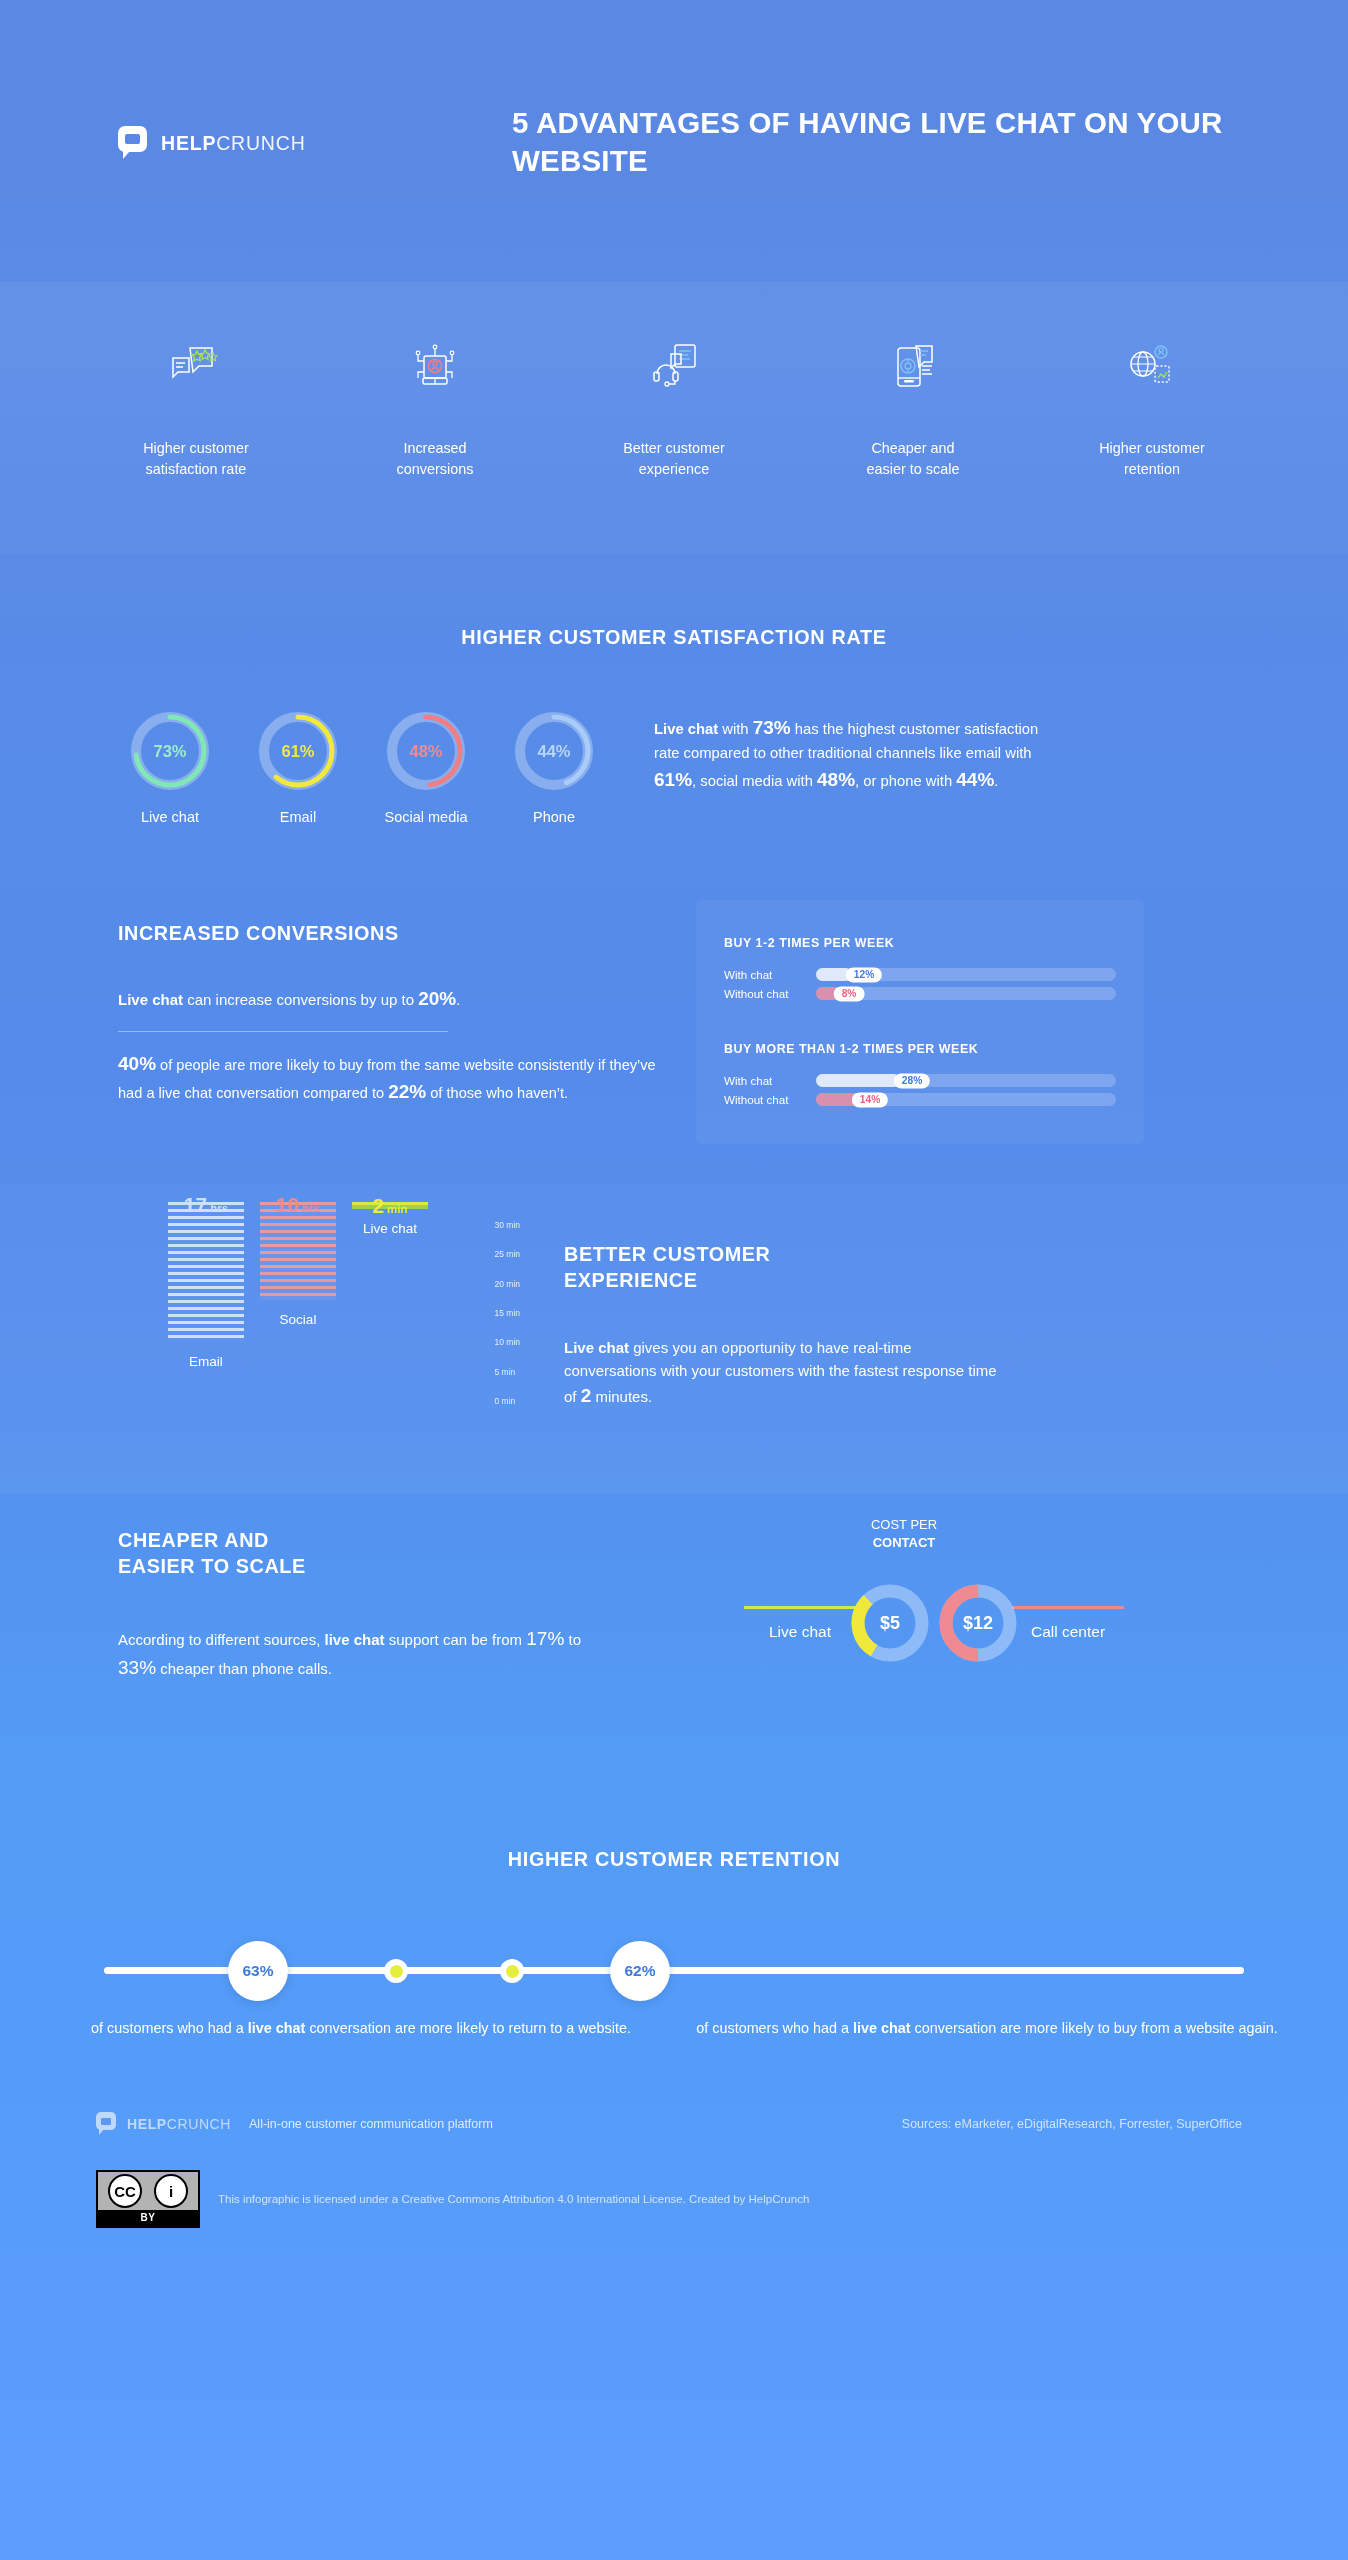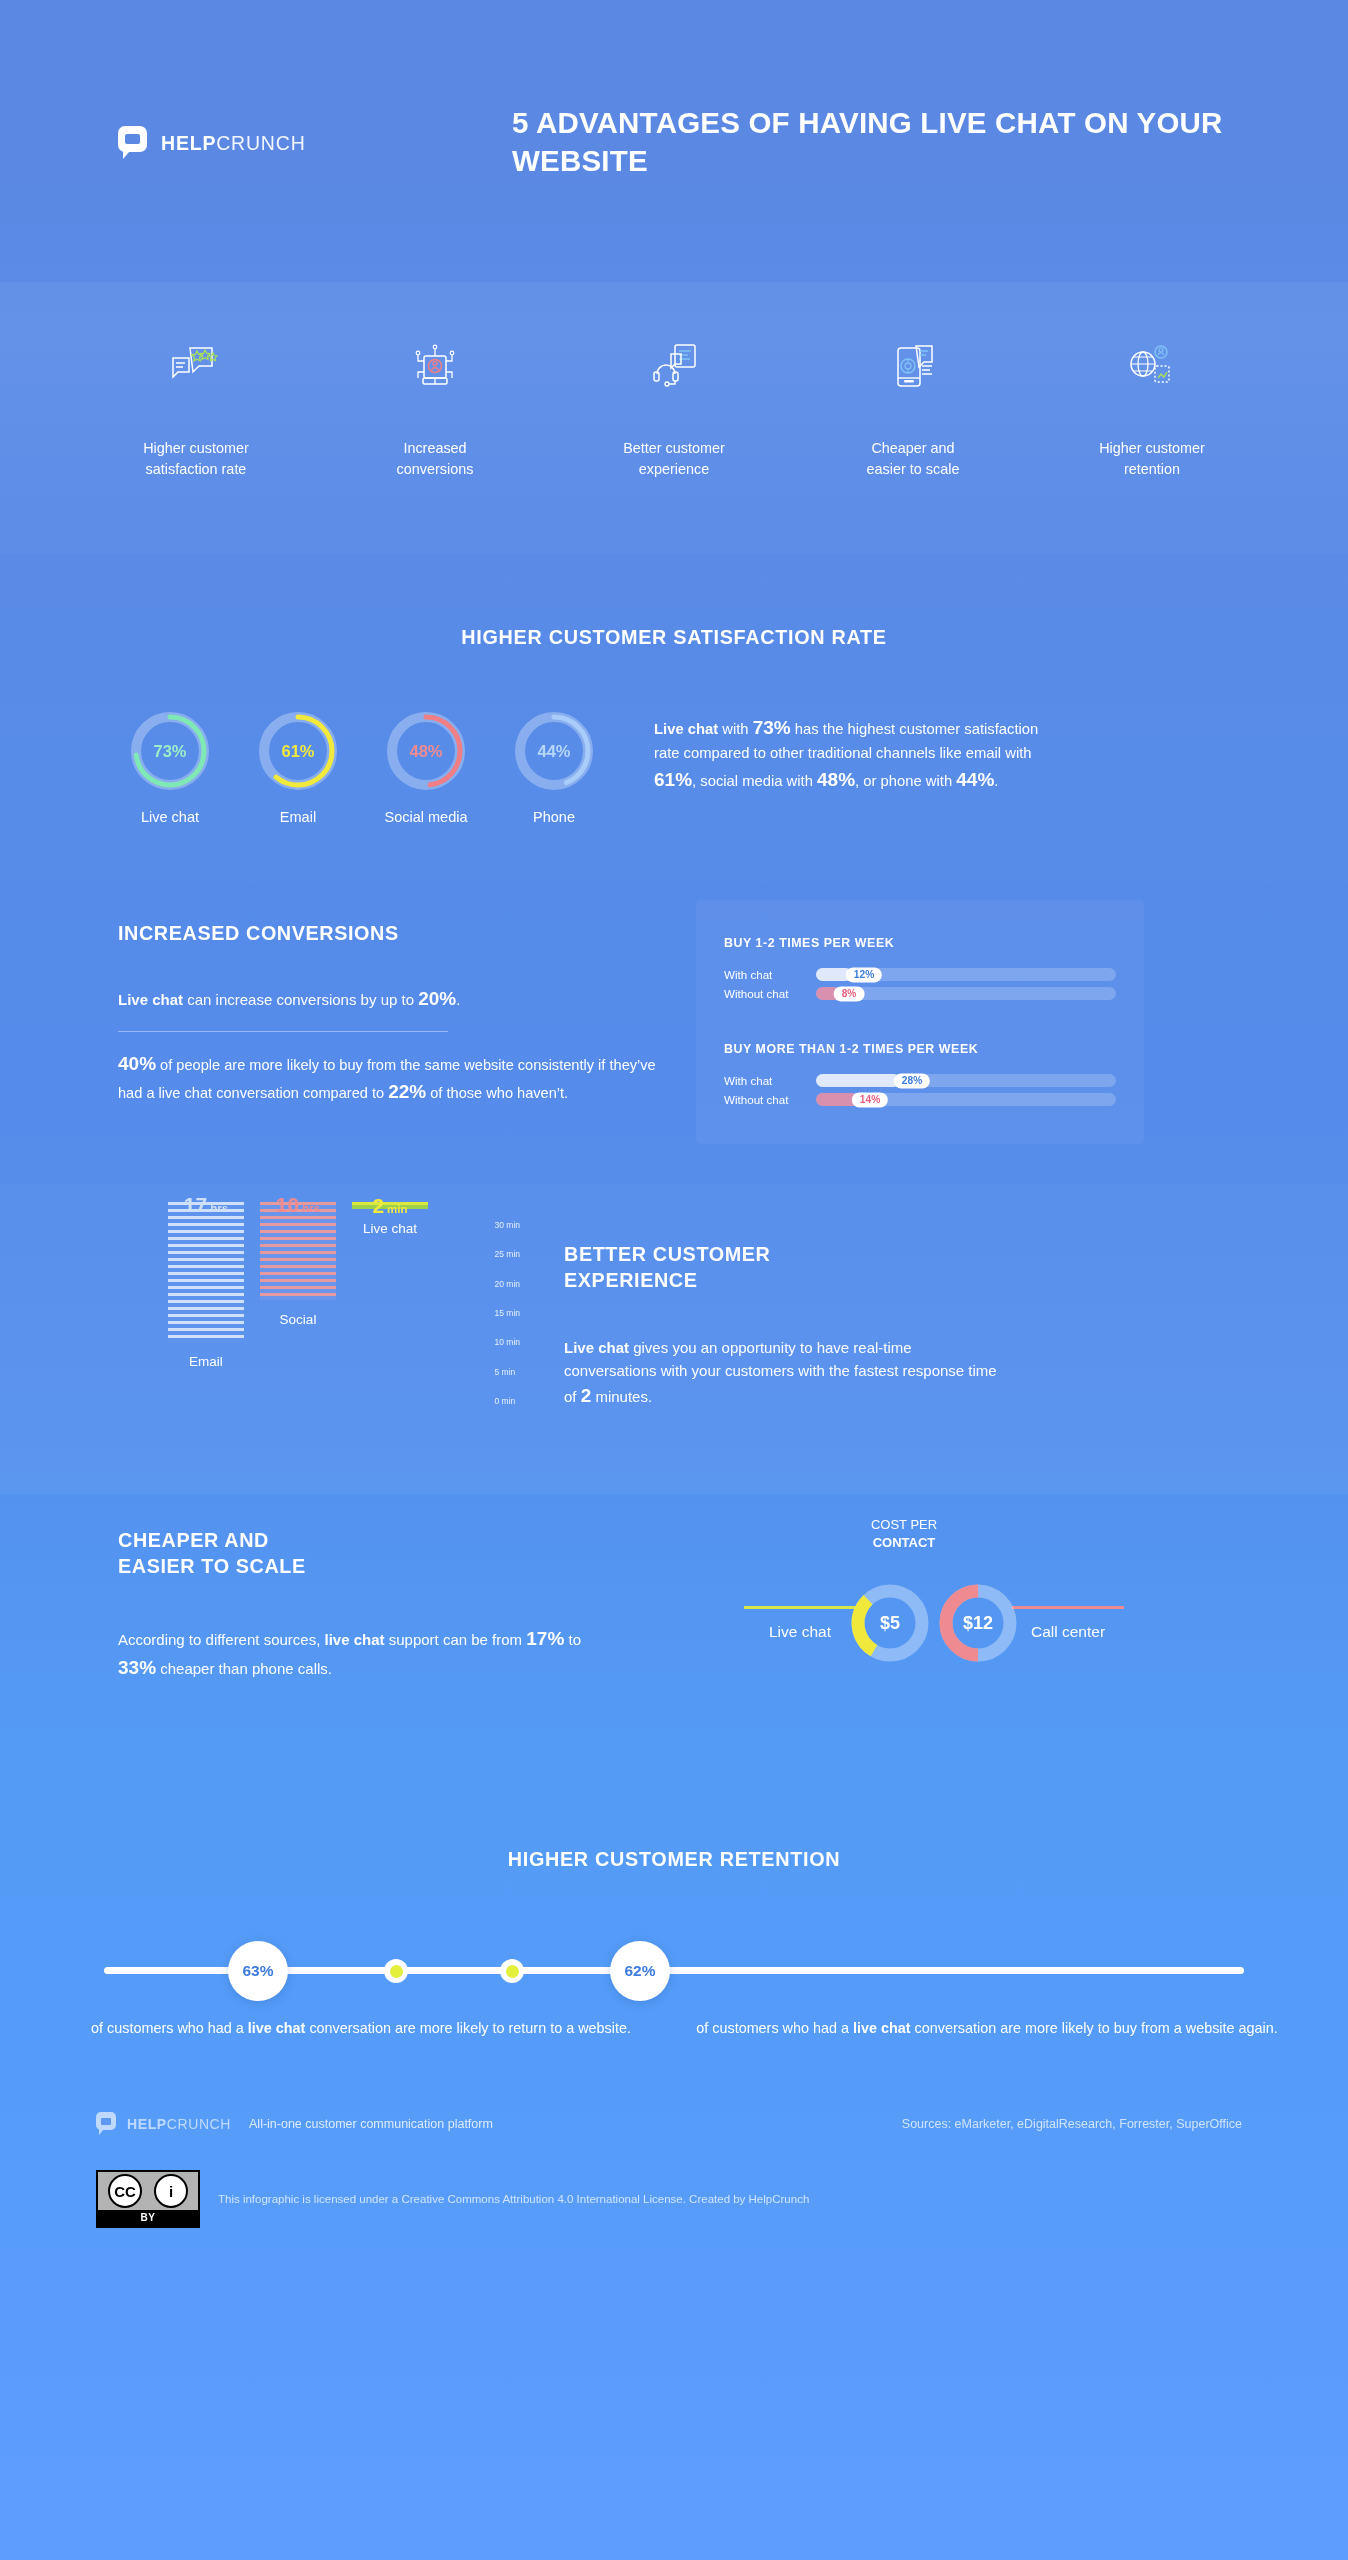--- a/index.html
+++ b/index.html
@@ -275,21 +275,21 @@
   .cheaper {
     position: relative;
     height: 290px;
     display: flex;
     padding: 0 96px;
   }
   .cheap-left { width: 520px; padding-top: 34px; padding-left: 22px; }
   .cheap-h { font-size: 19.8px; font-weight: 800; letter-spacing: .6px; line-height: 1.3; margin-bottom: 46px; }
   .cheap-p { font-size: 15px; line-height: 1.48; }
   .cheap-p b { font-weight: 700; }
-  .cheap-p .big { font-size: 19px; font-weight: 700; margin-top: 12px; }
+  .cheap-p .big { font-size: 19px; font-weight: 400; margin-top: 12px; }
 
   .cost-block { flex: 1; position: relative; padding-top: 22px; }
   .cost-title { text-align: center; font-size: 13px; line-height: 1.35; margin-left: -60px; }
   .cost-title .b { font-weight: 800; display: block; }
   .cost-donuts {
     display: flex; align-items: center; justify-content: center;
     margin-top: 30px; gap: 6px;
   }
   .cost-side { display: flex; flex-direction: column; align-items: center; }
   .cost-line { width: 112px; height: 3px; margin-bottom: 14px; }

